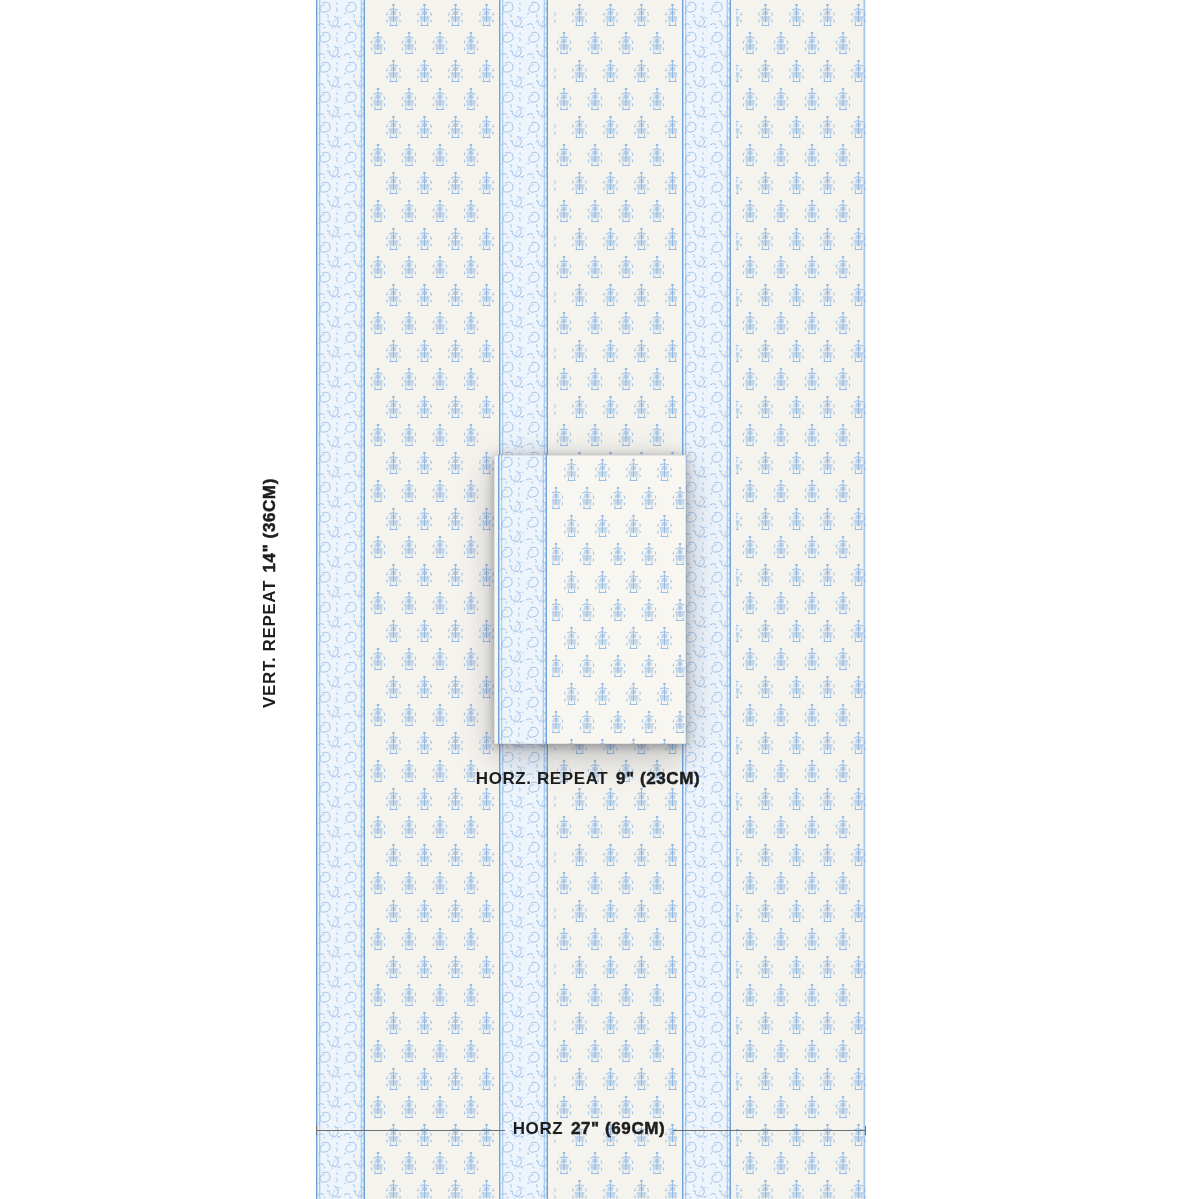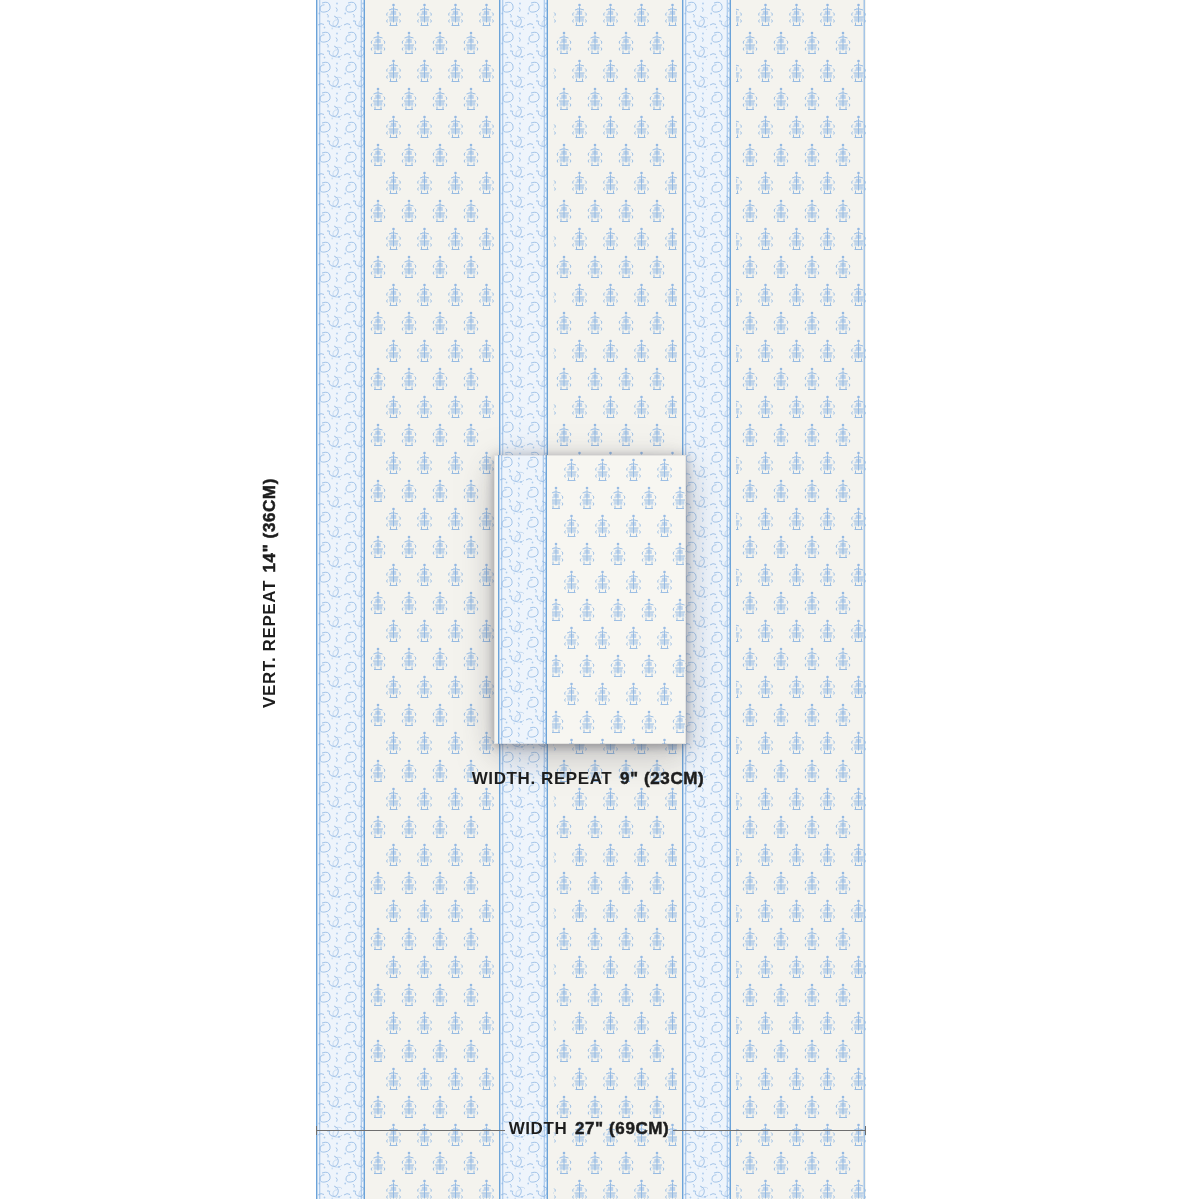--- a/index.html
+++ b/index.html
@@ -119,25 +119,25 @@
         <rect x="0.5" y="0.5" width="191" height="288" fill="none" stroke="rgba(120,120,130,0.15)" stroke-width="1"></rect>
       </g>
     </g>
   </svg>
 
   <div class="label vert">
     <span class="lbl">VERT. REPEAT</span><span class="val">14" (36CM)</span>
   </div>
 
   <div class="label horz">
-    <span class="lbl">WIDTH. REPEAT</span><span class="val">9" (23CM)</span>
+    <span class="lbl">HORZ. REPEAT</span><span class="val">9" (23CM)</span>
   </div>
 
   <div class="dim-line dim-left"></div>
   <div class="dim-line dim-right"></div>
   <div class="dim-tick tick-left"></div>
   <div class="dim-tick tick-right"></div>
 
   <div class="label widthl">
-    <span class="lbl">WIDTH</span><span class="val">27" (69CM)</span>
+    <span class="lbl">HORZ</span><span class="val">27" (69CM)</span>
   </div>
 
 </div>
 
 </body></html>

